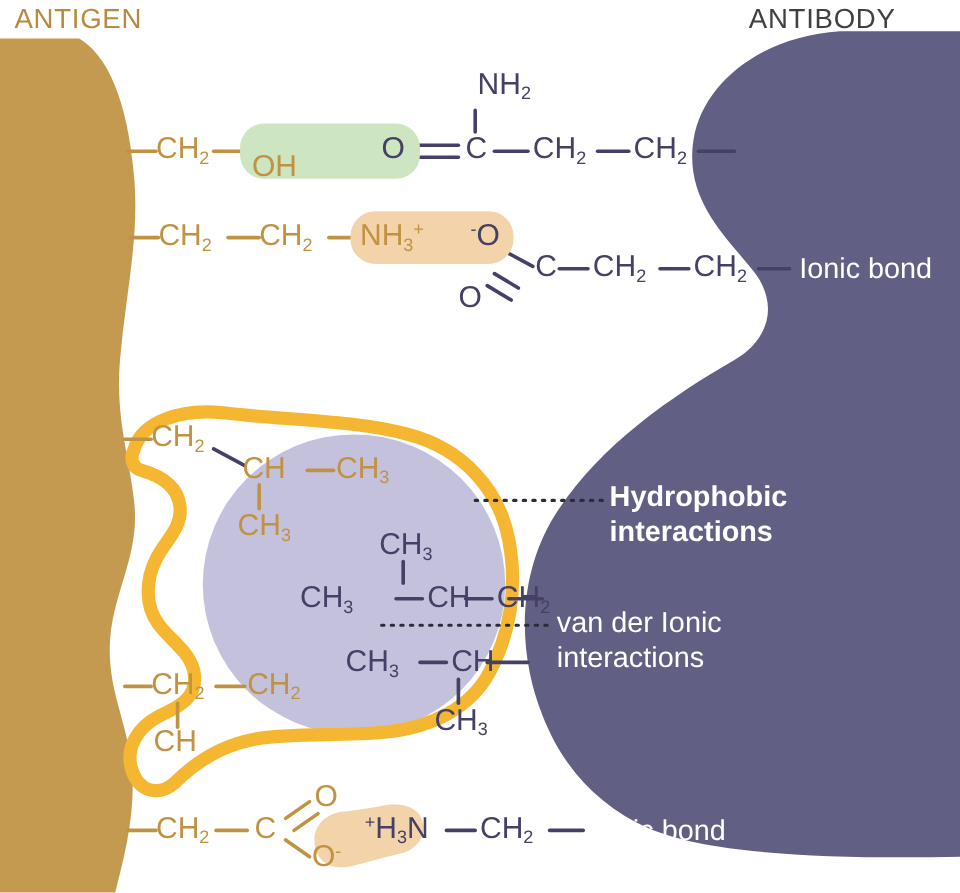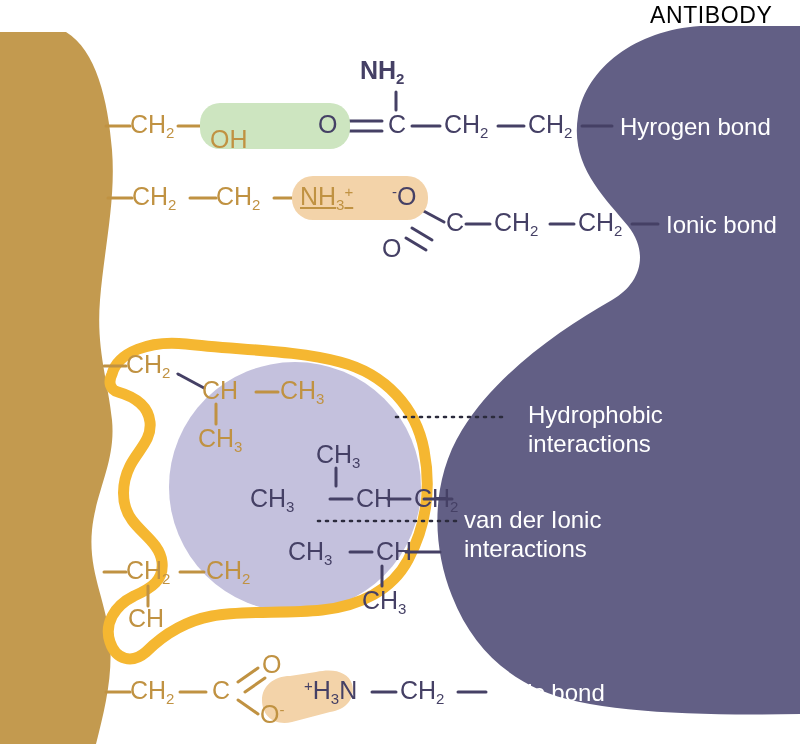--- a/index.html
+++ b/index.html
@@ -22,21 +22,21 @@
     width: 800px;
     height: 744px;
   }
   .hdr {
     position: absolute;
     font-size: 23px;
     letter-spacing: 0.6px;
     white-space: nowrap;
   }
   #antigen-title { left: 12px; top: 2px; color: #B9893F; }
-  #antibody-title { left: 650px; top: 2px; color: #000000; }
+  #antibody-title { left: 624px; top: 2px; color: #404040; }
 
   
   .chem {
     position: absolute;
     white-space: nowrap;
     font-size: 25px;
     line-height: 1;
   }
   .chem .sub { font-size: 15px; vertical-align: -0.32em; }
   .chem .sup { font-size: 15px; vertical-align: 0.52em; }
@@ -166,34 +166,34 @@
              L 316,672
              C 334,668 348,672 352,684
              C 356,698 346,710 330,712
              L 292,722
              C 274,726 262,716 262,700 Z"></path>
 
     <line x1="396" y1="417" x2="504" y2="417" stroke="#2B2B3C" stroke-width="2.6" stroke-dasharray="2 6" stroke-linecap="round"></line>
     <line x1="318" y1="521" x2="458" y2="521" stroke="#2B2B3C" stroke-width="2.6" stroke-dasharray="2 6" stroke-linecap="round"></line>
   </svg>
 
+  <div class="hdr" id="antigen-title">ANTIGEN</div>
   <div class="hdr" id="antibody-title">ANTIBODY</div>
 
   <div class="chem gold" style="left:130px; top:112px;">CH<span class="sub">2</span></div>
   <div class="chem gold" style="left:210px; top:127px;">OH</div>
   <div class="chem navy" style="left:318px; top:112px;">O</div>
   <div class="chem navy" style="left:388px; top:112px;">C</div>
-  <div class="chem navy" style="left:360px; top:58px;font-weight:bold;">NH<span class="sub">2</span></div>
+  <div class="chem navy" style="left:398px; top:58px;">NH<span class="sub">2</span></div>
   <div class="chem navy" style="left:444px; top:112px;">CH<span class="sub">2</span></div>
   <div class="chem navy" style="left:528px; top:112px;">CH<span class="sub">2</span></div>
-  <div class="ablabel" style="left:620px; top:112px;">Hyrogen bond</div>
 
   <div class="chem gold" style="left:132px; top:184px;">CH<span class="sub">2</span></div>
   <div class="chem gold" style="left:216px; top:184px;">CH<span class="sub">2</span></div>
-  <div class="chem gold" style="left:300px; top:184px;text-decoration:underline;">NH<span class="sub">3</span><span class="sup">+</span></div>
+  <div class="chem gold" style="left:300px; top:184px;">NH<span class="sub">3</span><span class="sup">+</span></div>
   <div class="chem navy" style="left:392px; top:184px;"><span class="sup">-</span>O</div>
   <div class="chem navy" style="left:446px; top:210px;">C</div>
   <div class="chem navy" style="left:382px; top:236px;">O</div>
   <div class="chem navy" style="left:494px; top:210px;">CH<span class="sub">2</span></div>
   <div class="chem navy" style="left:578px; top:210px;">CH<span class="sub">2</span></div>
   <div class="ablabel" style="left:666px; top:210px;">Ionic bond</div>
 
   <div class="chem gold" style="left:126px; top:352px;">CH<span class="sub">2</span></div>
   <div class="chem gold" style="left:202px; top:378px;">CH</div>
   <div class="chem gold" style="left:280px; top:378px;">CH<span class="sub">3</span></div>
@@ -205,21 +205,21 @@
   <div class="chem navy" style="left:414px; top:486px;">CH<span class="sub">2</span></div>
 
   <div class="chem navy" style="left:288px; top:539px;">CH<span class="sub">3</span></div>
   <div class="chem navy" style="left:376px; top:539px;">CH</div>
   <div class="chem navy" style="left:362px; top:588px;">CH<span class="sub">3</span></div>
 
   <div class="chem gold" style="left:126px; top:558px;">CH<span class="sub">2</span></div>
   <div class="chem gold" style="left:206px; top:558px;">CH<span class="sub">2</span></div>
   <div class="chem gold" style="left:128px; top:606px;">CH</div>
 
-  <div class="ablabel" style="left:528px; top:400px;">Hydrophobic
+  <div class="ablabel" style="left:508px; top:400px;font-weight:bold;">Hydrophobic
 interactions</div>
   <div class="ablabel" style="left:464px; top:505px;">van der Ionic
 interactions</div>
 
   <div class="chem gold" style="left:130px; top:678px;">CH<span class="sub">2</span></div>
   <div class="chem gold" style="left:212px; top:678px;">C</div>
   <div class="chem gold" style="left:262px; top:652px;">O</div>
   <div class="chem gold" style="left:260px; top:702px;">O<span class="sup">-</span></div>
   <div class="chem navy" style="left:304px; top:678px;"><span class="sup">+</span>H<span class="sub">3</span>N</div>
   <div class="chem navy" style="left:400px; top:678px;">CH<span class="sub">2</span></div>

